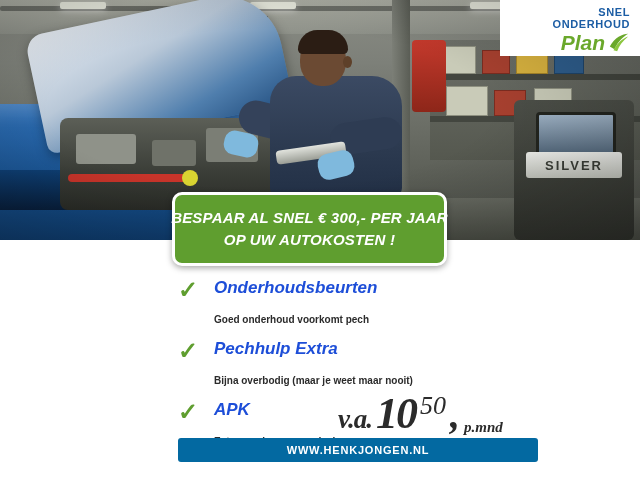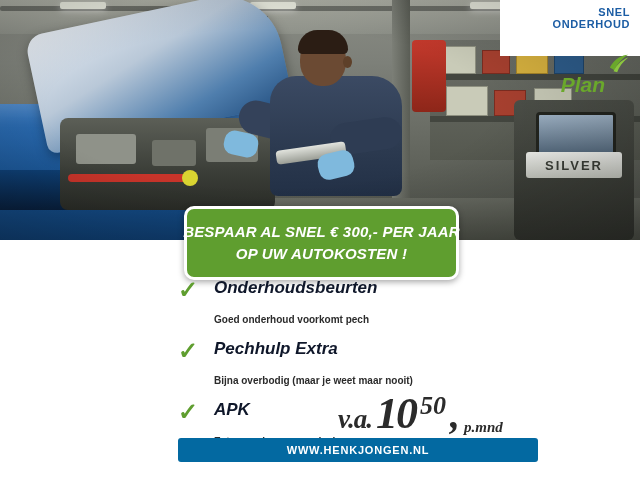--- a/index.html
+++ b/index.html
@@ -291,44 +291,42 @@
     align-items: center;
     justify-content: flex-end;
     margin-top: 1px;
   }
   .logo-plan {
     color: #6aa82b;
     font-size: 21px;
     font-weight: bold;
     font-style: italic;
     line-height: 21px;
-    margin-top: 43px;
   }
   .logo-swoosh {
     margin-left: 3px;
     width: 22px; height: 22px;
   }
 
   
   .headline-box {
     position: absolute;
-    left: 184px;
+    left: 172px;
     top: 192px;
     width: 275px;
     height: 74px;
     background: #5f9e2f;
     border: 3px solid #ffffff;
     border-radius: 10px;
     box-shadow: 0 2px 6px rgba(0,0,0,0.35);
     display: flex;
     flex-direction: column;
     align-items: center;
     justify-content: center;
     box-sizing: border-box;
-    margin-top: 14px;
   }
   .headline-line {
     color: #ffffff;
     font-size: 15px;
     font-weight: bold;
     font-style: italic;
     letter-spacing: 0.2px;
     white-space: nowrap;
     line-height: 22px;
   }
@@ -350,21 +348,21 @@
     left: 0;
     top: 1px;
     width: 24px;
     height: 22px;
     color: #5f9e2f;
     font-size: 24px;
     font-weight: bold;
     line-height: 22px;
   }
   .feature-title {
-    color: #0f172a;
+    color: #1d4ed8;
     font-size: 17px;
     font-weight: bold;
     font-style: italic;
     line-height: 19px;
   }
   .feature-sub {
     color: #2b2b2b;
     font-size: 10px;
     font-weight: bold;
     line-height: 14px;
@@ -386,21 +384,21 @@
     font-weight: bold;
     letter-spacing: -1px;
   }
   .price-int {
     font-size: 44px;
     font-weight: bold;
     letter-spacing: -2px;
   }
   .price-dec {
     font-size: 26px;
-    font-weight: bold;
+    font-weight: normal;
     vertical-align: 14px;
   }
   .price-comma {
     font-size: 40px;
     font-weight: bold;
   }
   .price-unit {
     font-size: 15px;
     font-weight: bold;
     vertical-align: -4px;

